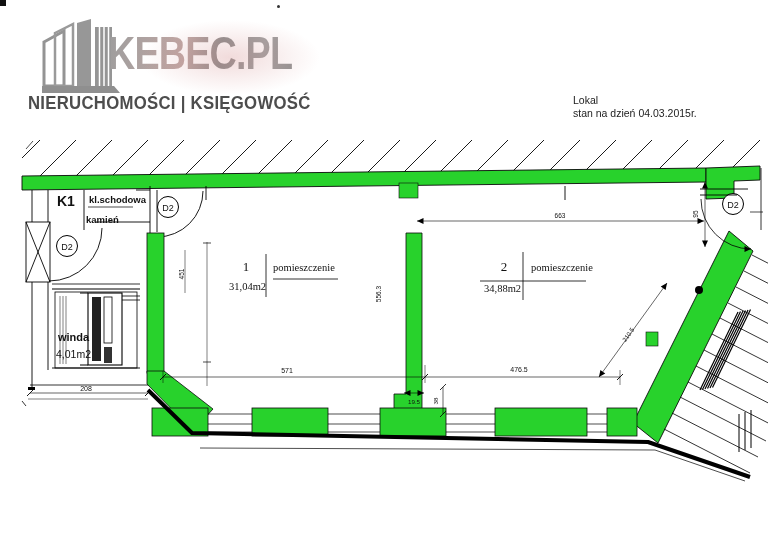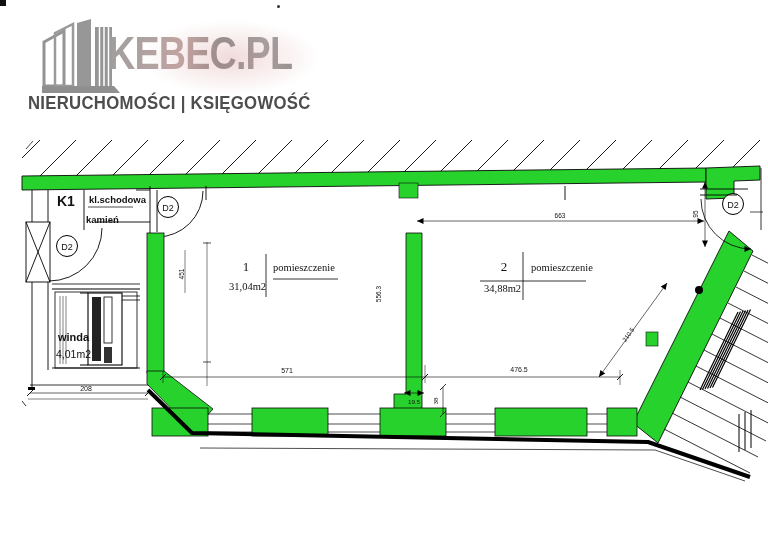--- a/index.html
+++ b/index.html
@@ -42,20 +42,24 @@
       <line x1="57.5" y1="13" x2="57.5" y2="72" stroke="#fff" stroke-width="1.5"></line>
       <line x1="62" y1="13" x2="62" y2="72" stroke="#fff" stroke-width="1.5"></line>
       <line x1="66.5" y1="13" x2="66.5" y2="72" stroke="#fff" stroke-width="1.5"></line>
       <polygon points="0,72 72,72 78,79 -4,79" fill="#8f8f8f"></polygon>
     </svg>
     <div class="brand"><span>KEBEC.PL</span><span class="tm">TM</span></div>
     <div class="pink-tint"></div>
     <div class="tagline">NIERUCHOMOŚCI | KSIĘGOWOŚĆ</div>
   </div>
 
+  <div class="note">
+    <div>Lokal</div>
+    <div>stan na dzień 04.03.2015r.</div>
+  </div>
 
   <svg class="plan" viewBox="0 130 768 428">
     <defs>
       <pattern id="hatch" patternUnits="userSpaceOnUse" width="36" height="36">
         <line x1="0" y1="36" x2="36" y2="0" stroke="#1b1b1b" stroke-width="1"></line>
       </pattern>
       <marker id="arr" markerUnits="userSpaceOnUse" markerWidth="8" markerHeight="8" refX="7" refY="4" orient="auto-start-reverse">
         <path d="M0.5,1 L7,4 L0.5,7 Z" fill="#000"></path>
       </marker>
     </defs>

